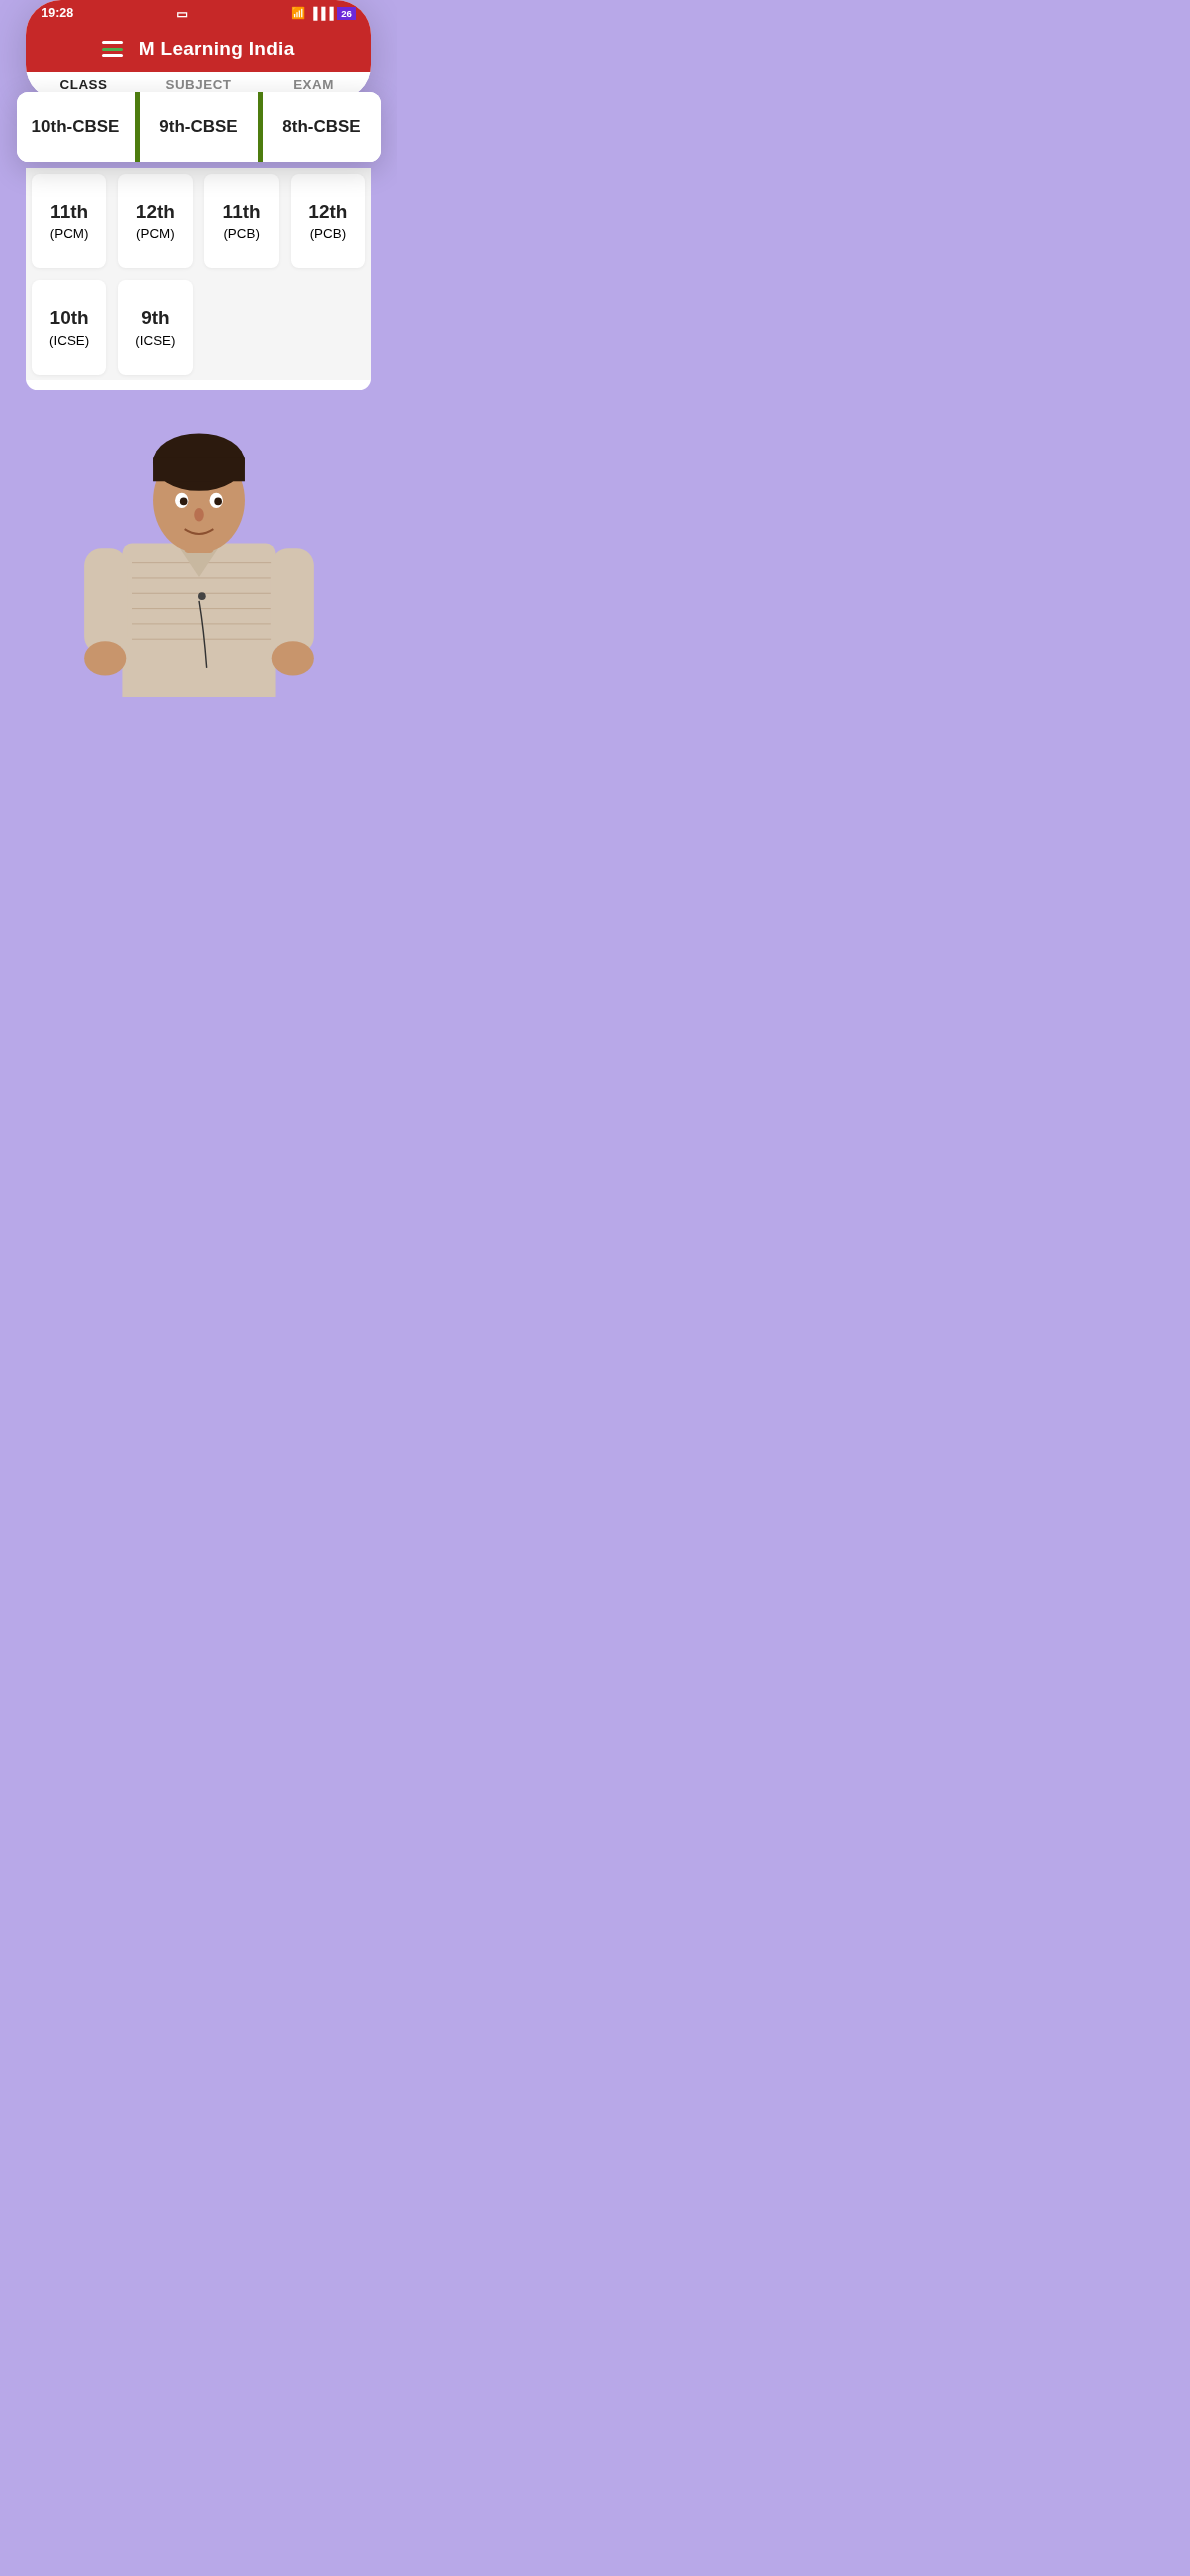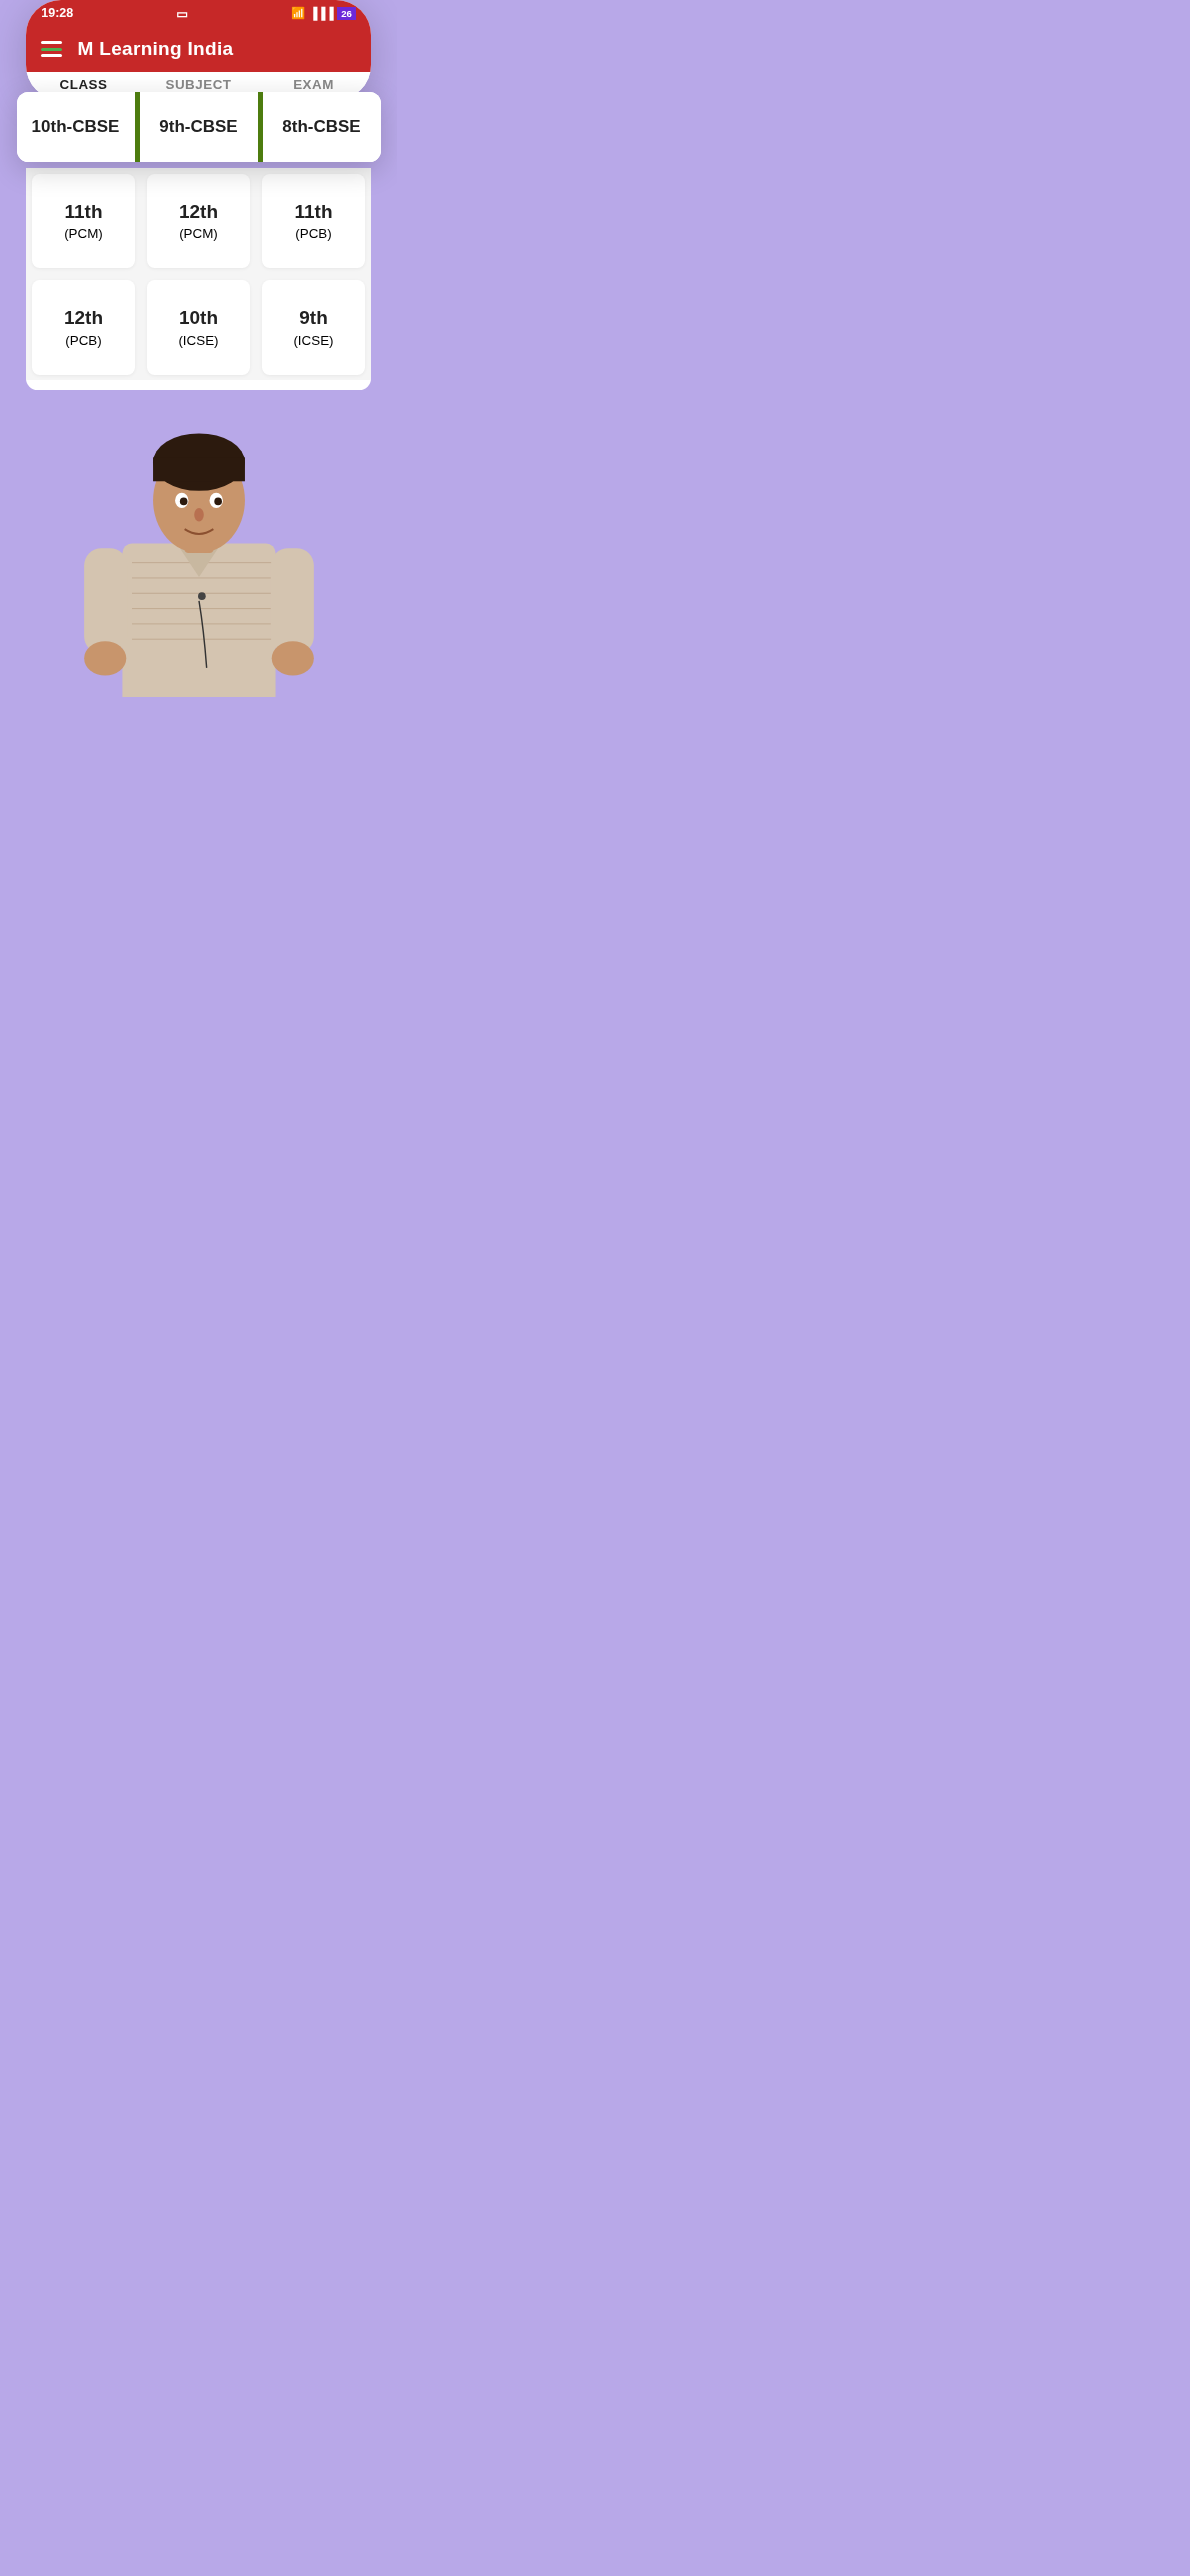--- a/index.html
+++ b/index.html
@@ -73,20 +73,21 @@
       font-size: 9.6px;
       font-weight: bold;
     }
 
     .app-header {
       background: #c62828;
       display: flex;
       align-items: center;
       padding: 11.5px 15.3px;
       gap: 15.3px;
+      justify-content: center;
     }
 
     .menu-icon {
       display: flex;
       flex-direction: column;
       gap: 3.8px;
       cursor: pointer;
     }
 
     .menu-line {
@@ -126,21 +127,21 @@
     }
 
     .tab-item.active {
       color: #222;
       border-bottom: 2.9px solid #c62828;
     }
 
     
     .content-grid {
       display: grid;
-      grid-template-columns: 1fr 1fr 1fr;
+      grid-template-columns: 1fr 1fr 1fr 1fr;
       gap: 0;
       background: #f5f5f5;
     }
 
     .grid-card {
       background: white;
       margin: 5.8px;
       border-radius: 7.7px;
       padding: 27px 9.6px;
       text-align: center;

